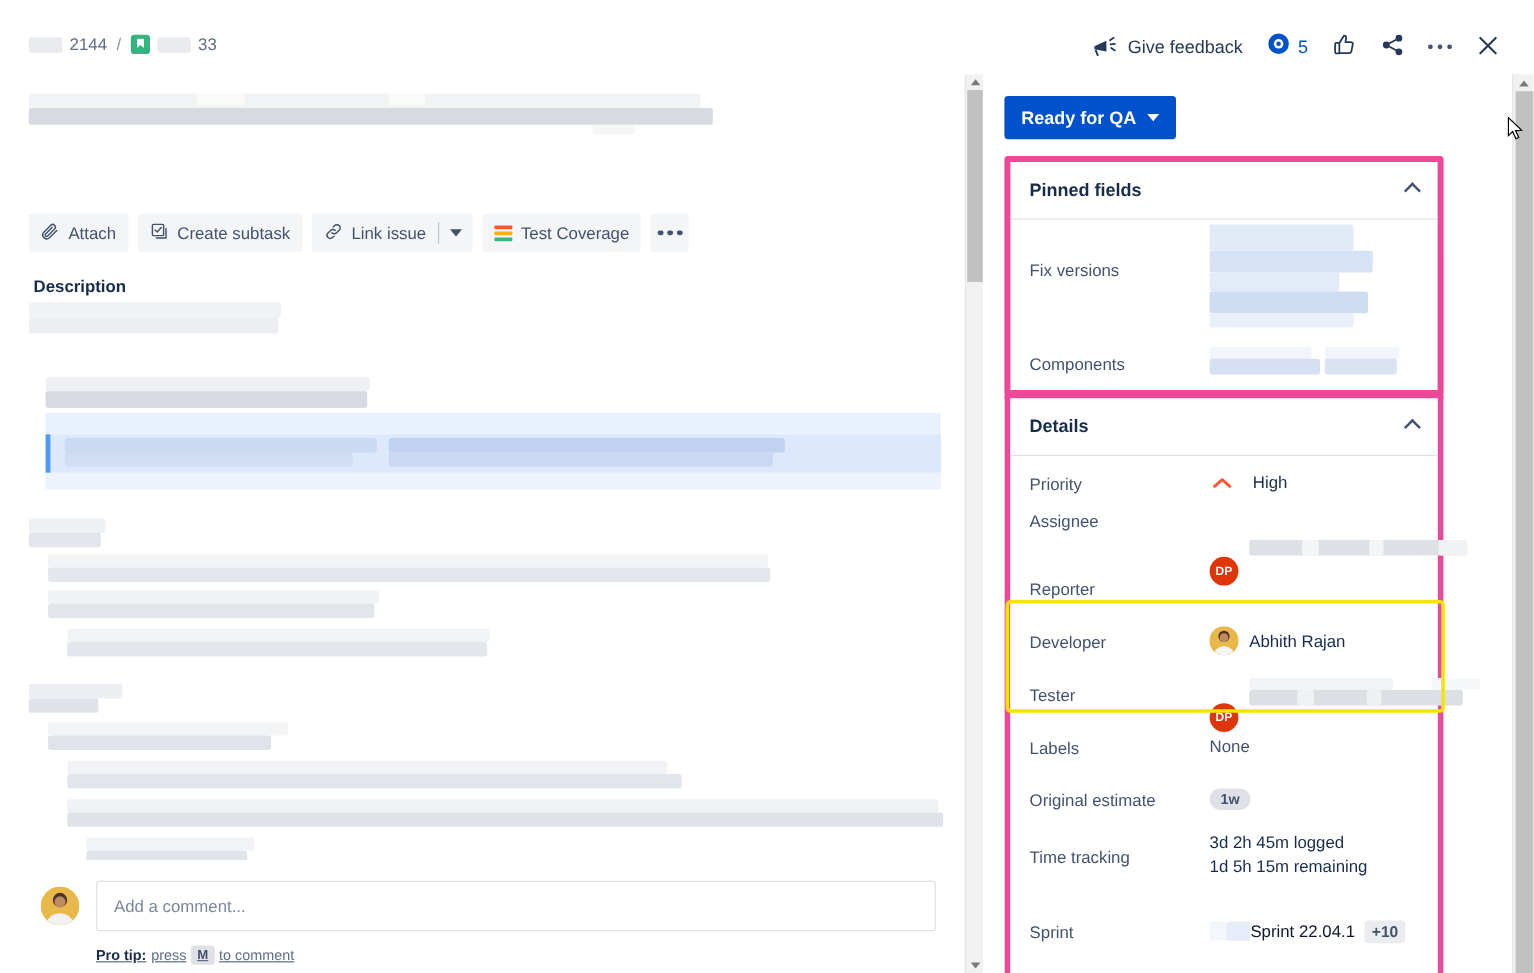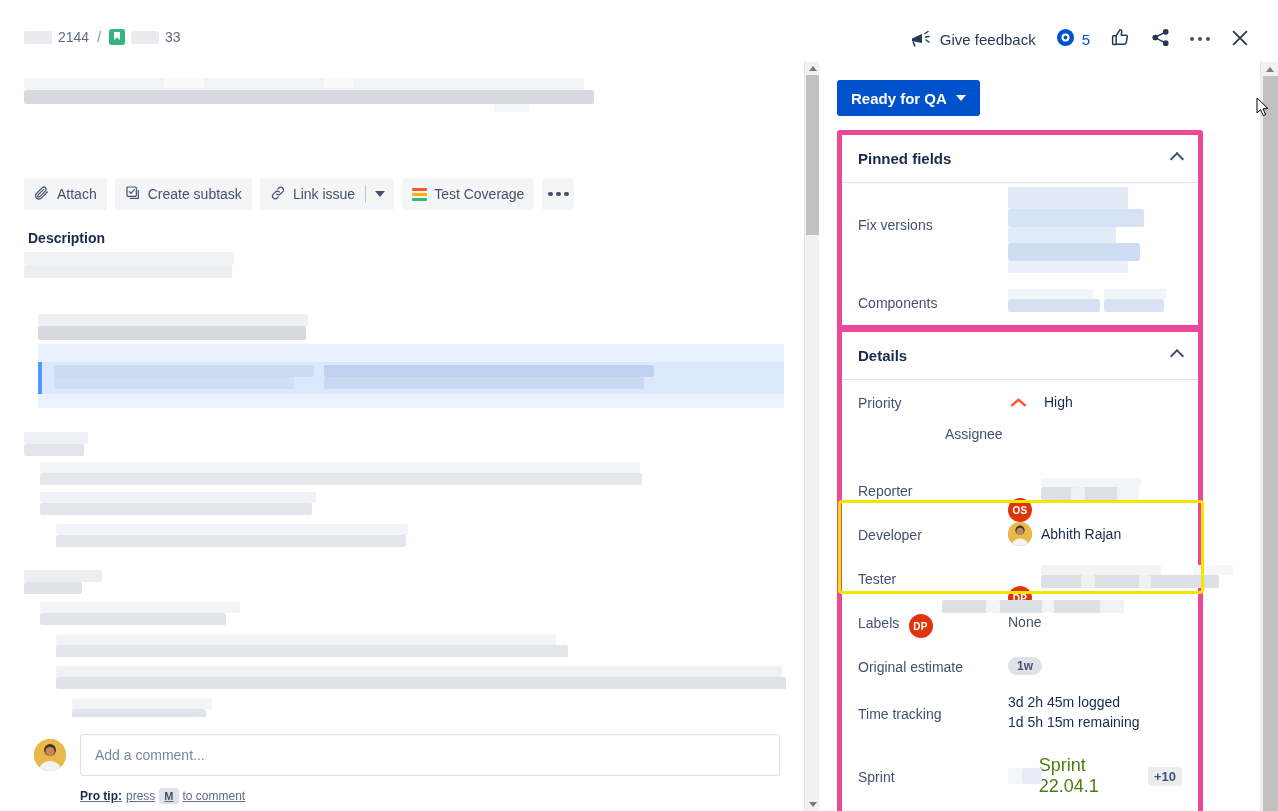--- a/index.html
+++ b/index.html
@@ -116,21 +116,21 @@
   .av-photo { width:24px; height:24px; border-radius:50%; flex:0 0 24px; overflow:hidden; background:#E2B341; }
 
   #hl-box { position:absolute; left:18px; top:438px; width:366px; height:94px;
             border:3px solid #F5E400; border-radius:4px; pointer-events:none; z-index:5; }
 
   .lozenge { background:#DFE1E6; color:#42526E; border-radius:10px; padding:2px 9px; font-size:12px; font-weight:600; }
   .plus-tag { background:#EBECF0; color:#42526E; border-radius:3px; padding:2px 6px; font-size:13px; font-weight:600; }
   .track { width:218px; height:5px; background:#DFE1E6; border-radius:3px; overflow:hidden; }
   .track > span { display:block; height:100%; background:#0052CC; }
   .tt-text { font-size:14px; color:#172B4D; line-height:20px; }
-  .link { color:#4d7c0f; font-size:18px; font-weight:600; cursor:pointer; }
+  .link { color:#0f172a; font-size:14px; font-weight:600; cursor:pointer; }
 
   
   #rsb { position:absolute; right:0; top:62px; width:18px; height:749px; background:#F1F1F1;
          border-left:1px solid #E6E6E6; }
   #rsb-thumb { position:absolute; left:2px; top:14px; width:15px; height:735px; background:#C1C1C1; }
   #cursor { position:absolute; left:1256px; top:97px; width:14px; height:21px; z-index:50; }
 </style>
 </head>
 <body>
 
@@ -396,44 +396,35 @@
         <div class="f-val">
           <span style="width:20px;display:flex;justify-content:center;">
             <svg width="17" height="11" viewBox="0 0 18 12">
               <path d="M2 9 L9 3 L16 9" stroke="#FF5630" stroke-width="2.6" fill="none" stroke-linecap="round" stroke-linejoin="round"></path>
             </svg>
           </span>
           <span style="margin-left:7px;">High</span>
         </div>
       </div>
 
-      <div class="field" style="height:44px;align-items:center;flex-direction:column;">
+      <div class="field" style="height:44px;">
         <div class="f-label">Assignee</div>
         <div class="f-val" style="position:relative;">
           <span class="av">DP</span>
           <span style="position:relative;width:190px;height:20px;display:block;">
             <span class="blurline" style="left:0;top:4px;width:178px;height:13px;background:#DDE0E5;"></span>
             <span class="blurline" style="left:44px;top:4px;width:14px;height:13px;background:#F4F5F7;"></span>
             <span class="blurline" style="left:100px;top:4px;width:12px;height:13px;background:#F4F5F7;"></span>
             <span class="blurline" style="left:158px;top:4px;width:24px;height:13px;background:#F1F2F4;"></span>
           </span>
         </div>
       </div>
 
       <div class="field" style="height:44px;align-items:center;">
         <div class="f-label">Reporter</div>
-        <div class="f-val">
-          <span class="av">OS</span>
-          <span style="position:relative;width:190px;height:24px;display:block;">
-            <span class="blurline" style="left:0;top:0;width:100px;height:9px;background:#F4F5F7;"></span>
-            <span class="blurline" style="left:0;top:9px;width:88px;height:13px;background:#DCDFE4;"></span>
-            <span class="blurline" style="left:30px;top:9px;width:14px;height:13px;background:#EFF0F2;"></span>
-            <span class="blurline" style="left:76px;top:9px;width:22px;height:13px;background:#F2F3F5;"></span>
-          </span>
-        </div>
       </div>
 
       <div class="field" style="height:44px;align-items:center;">
         <div class="f-label">Developer</div>
         <div class="f-val">
           <span class="av-photo">
             <svg width="24" height="24" viewBox="0 0 32 32">
               <rect width="32" height="32" fill="#E8B84B"></rect>
               <circle cx="16" cy="11" r="6.2" fill="#4A3328"></circle>
               <circle cx="16" cy="12.5" r="4.8" fill="#C08A5E"></circle>

